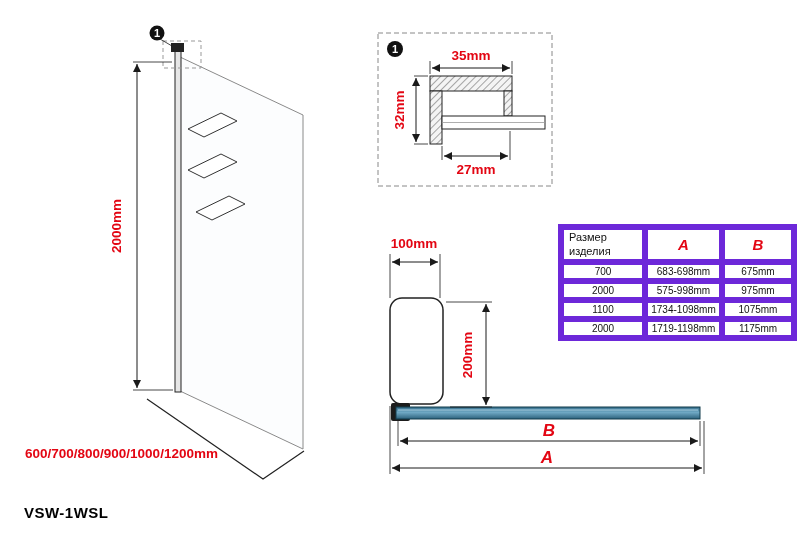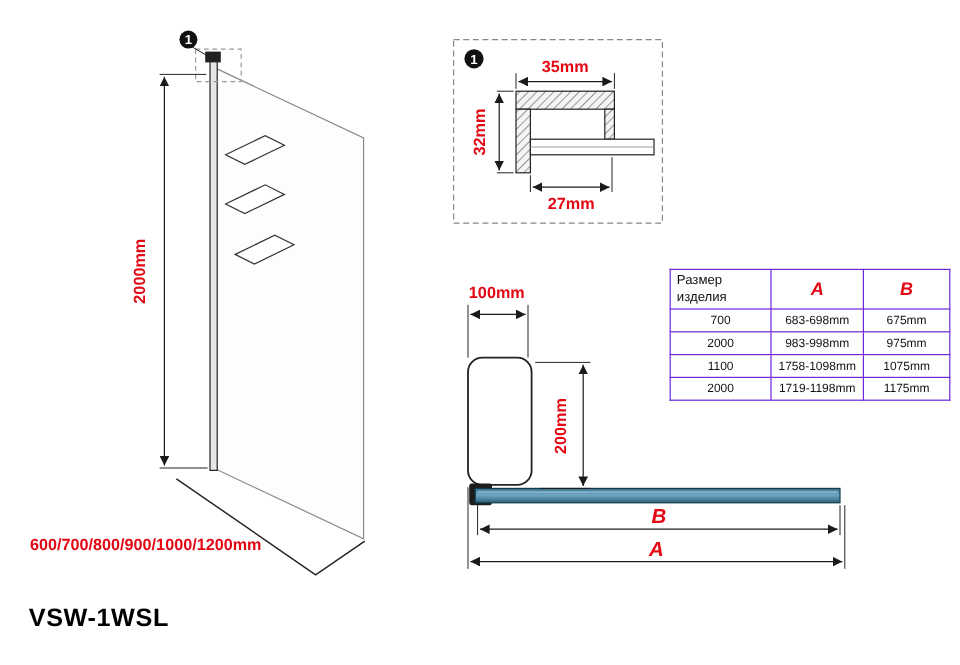--- a/index.html
+++ b/index.html
@@ -12,28 +12,28 @@
   svg text { font-family:"Liberation Sans", sans-serif; }
   .dim-text { fill:#e30613; font-weight:bold; font-size:13.5px; }
   .dim-letter { fill:#e30613; font-weight:bold; font-style:italic; font-size:17px; }
   .callout-num { fill:#ffffff; font-weight:bold; font-size:11px; }
   .dline { stroke:#1a1a1a; stroke-width:1; }
   .eline { stroke:#1a1a1a; stroke-width:0.8; }
   .size-table {
     position:absolute; left:558px; top:224px;
     border-collapse:collapse; table-layout:fixed; background:#fff;
   }
-  .size-table th, .size-table td { border:1px solid #6d28d9; text-align:center; vertical-align:middle; }
+  .size-table th, .size-table td { border:6px solid #6d28d9; text-align:center; vertical-align:middle; }
   .size-table th.col-size { width:84px; height:33px; font-size:11px; font-weight:normal; color:#111; text-align:left; padding-left:5px; line-height:1.3; }
   .size-table th.col-dim { font-size:15px; font-weight:bold; font-style:italic; color:#e30613; }
   .col-a { width:77px; } .col-b { width:72px; }
   .size-table td { height:19px; font-size:10px; color:#111; }
   .model {
     position:absolute; left:24px; top:504px;
-    font-size:21px; font-weight:bold; color:#000; letter-spacing:0.5px;
+    font-size:15px; font-weight:bold; color:#000; letter-spacing:0.5px;
   }
 </style>
 </head>
 <body>
 
 <div class="canvas">
 
   <svg width="800" height="554" viewBox="0 0 800 554">
     <defs>
       <marker id="arr" viewBox="0 0 10 10" refX="10" refY="5" markerWidth="8" markerHeight="8" orient="auto-start-reverse">
@@ -144,26 +144,26 @@
       </tr>
     </thead>
     <tbody>
       <tr>
         <td>700</td>
         <td>683-698mm</td>
         <td>675mm</td>
       </tr>
       <tr>
         <td>2000</td>
-        <td>983-998mm</td>
+        <td>575-998mm</td>
         <td>975mm</td>
       </tr>
       <tr>
         <td>1100</td>
-        <td>1758-1098mm</td>
+        <td>1734-1098mm</td>
         <td>1075mm</td>
       </tr>
       <tr>
         <td>2000</td>
         <td>1719-1198mm</td>
         <td>1175mm</td>
       </tr>
     </tbody>
   </table>
 

